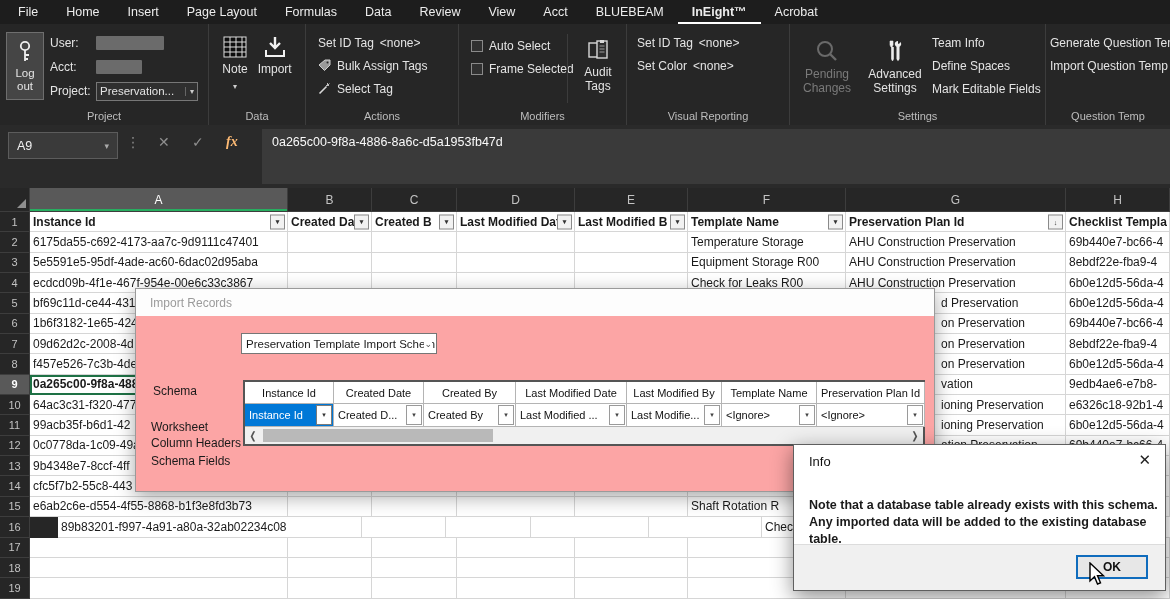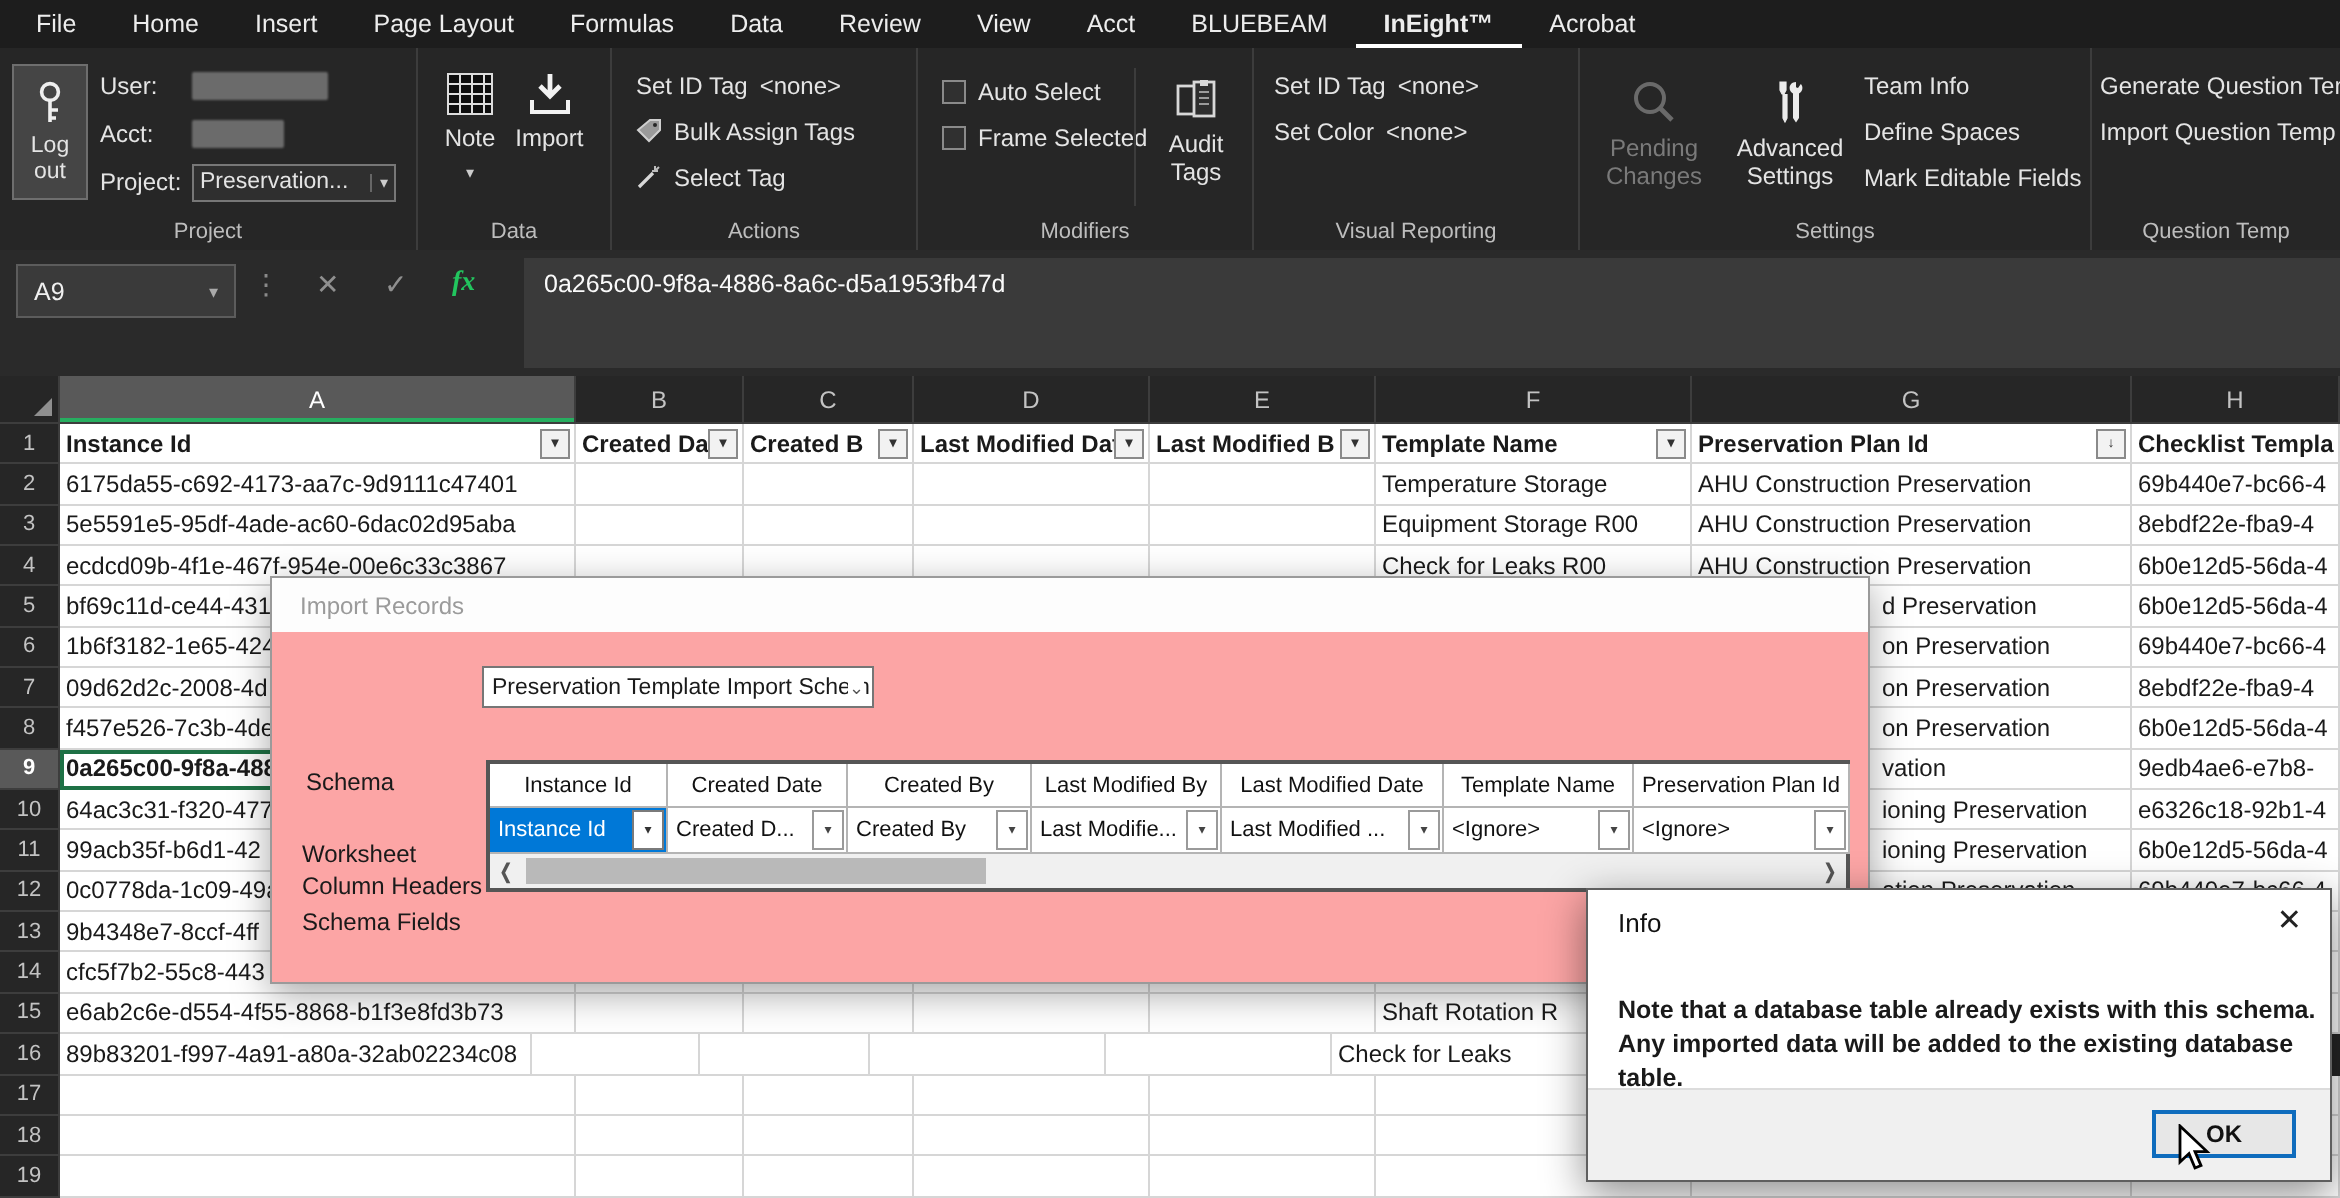--- a/index.html
+++ b/index.html
@@ -36,21 +36,21 @@
   .vsep { position:absolute; top:10px; bottom:22px; width:1px; background:#3c3c3c; }
 
   
   .fbar { position:absolute; left:0; top:125px; width:1170px; height:63px; background:#2a2a2a; }
   .namebox { position:absolute; left:8px; top:7px; width:110px; height:27px; background:#3a3a3a;
     border:1px solid #5c5c5c; color:#f0f0f0; font-size:12.5px; display:flex; align-items:center;
     padding:0 8px; }
   .namebox .chev { margin-left:auto; color:#aaa; font-size:9px; }
   .fdots { position:absolute; left:126px; top:9px; color:#8a8a8a; font-size:14px; letter-spacing:0; }
   .fico { position:absolute; top:9px; color:#8f8f8f; font-size:14px; }
-  .fx { font-family:"Liberation Serif", serif; font-style:italic; font-weight:bold; color:#22c55e; }
+  .fx { font-family:"Liberation Serif", serif; font-style:italic; font-weight:bold; color:#fdba74; }
   .finput { position:absolute; left:262px; top:4px; width:908px; height:55px; background:#3a3a3a;
     color:#fafafa; font-size:12.5px; padding:6px 10px; }
 
   
   .sheet { position:absolute; left:0; top:188px; width:1170px; height:411px; background:#262626; }
   .colheads { display:flex; height:24px; background:#262626; }
   .cornercell { width:30px; height:100%; border-right:1px solid #3d3d3d; border-bottom:1px solid #3d3d3d;
     position:relative; flex:0 0 auto; }
   .cornercell:after { content:""; position:absolute; right:3px; bottom:3px; border-style:solid;
     border-width:0 0 9px 9px; border-color:transparent transparent #8f8f8f transparent; }
@@ -493,21 +493,21 @@
           <div class="scell" style="width: 84px;"></div>
           <div class="scell" style="width: 85px;"></div>
           <div class="scell" style="width: 118px;"></div>
           <div class="scell" style="width: 113px;"></div>
           <div class="scell" style="width: 158px;">Shaft Rotation R</div>
           <div class="scell" style="width: 220px;"></div>
           <div class="scell" style="width: 104px;"></div>
         </div>
         <div class="srow">
           <div class="rowhead">16</div>
-          <div class="scell" style="width: 236px;">89b83201-f997-4a91-a80a-32ab02234c08</div>
+          <div class="scell" style="width: 304px; margin-left: 28px;">89b83201-f997-4a91-a80a-32ab02234c08</div>
           <div class="scell" style="width: 84px;"></div>
           <div class="scell" style="width: 85px;"></div>
           <div class="scell" style="width: 118px;"></div>
           <div class="scell" style="width: 113px;"></div>
           <div class="scell" style="width: 158px;">Check for Leaks</div>
           <div class="scell" style="width: 220px;"></div>
           <div class="scell" style="width: 104px;"></div>
         </div>
         <div class="srow">
           <div class="rowhead">17</div>
@@ -563,27 +563,27 @@
             <div class="mapfield selected">Instance Id<div class="dbtn">▾</div></div>
           </div>
           <div class="mapcol" style="width: 90px;">
             <div class="maphead">Created Date</div>
             <div class="mapfield">Created D...<div class="dbtn">▾</div></div>
           </div>
           <div class="mapcol" style="width: 92px;">
             <div class="maphead">Created By</div>
             <div class="mapfield">Created By<div class="dbtn">▾</div></div>
           </div>
+          <div class="mapcol" style="width: 111px;">
+            <div class="maphead">Last Modified Date</div>
+            <div class="mapfield">Last Modified ...<div class="dbtn">▾</div></div>
+          </div>
           <div class="mapcol" style="width: 95px;">
             <div class="maphead">Last Modified By</div>
             <div class="mapfield">Last Modifie...<div class="dbtn">▾</div></div>
-          </div>
-          <div class="mapcol" style="width: 111px;">
-            <div class="maphead">Last Modified Date</div>
-            <div class="mapfield">Last Modified ...<div class="dbtn">▾</div></div>
           </div>
           <div class="mapcol" style="width: 95px;">
             <div class="maphead">Template Name</div>
             <div class="mapfield">&lt;Ignore&gt;<div class="dbtn">▾</div></div>
           </div>
           <div class="mapcol" style="width: 108px;">
             <div class="maphead">Preservation Plan Id</div>
             <div class="mapfield">&lt;Ignore&gt;<div class="dbtn">▾</div></div>
           </div>
         </div>

